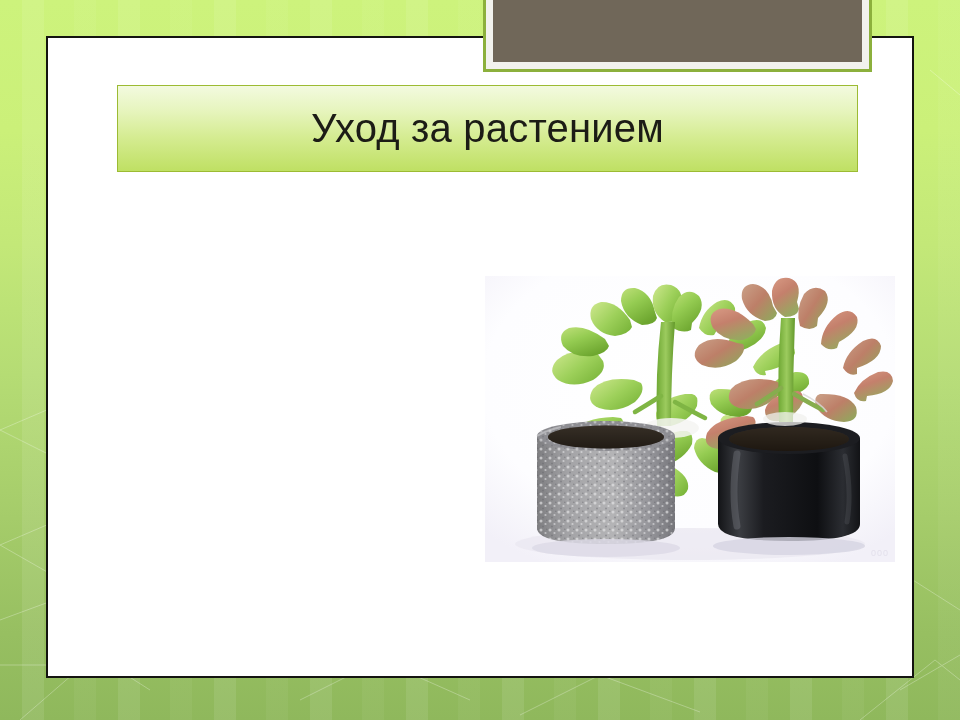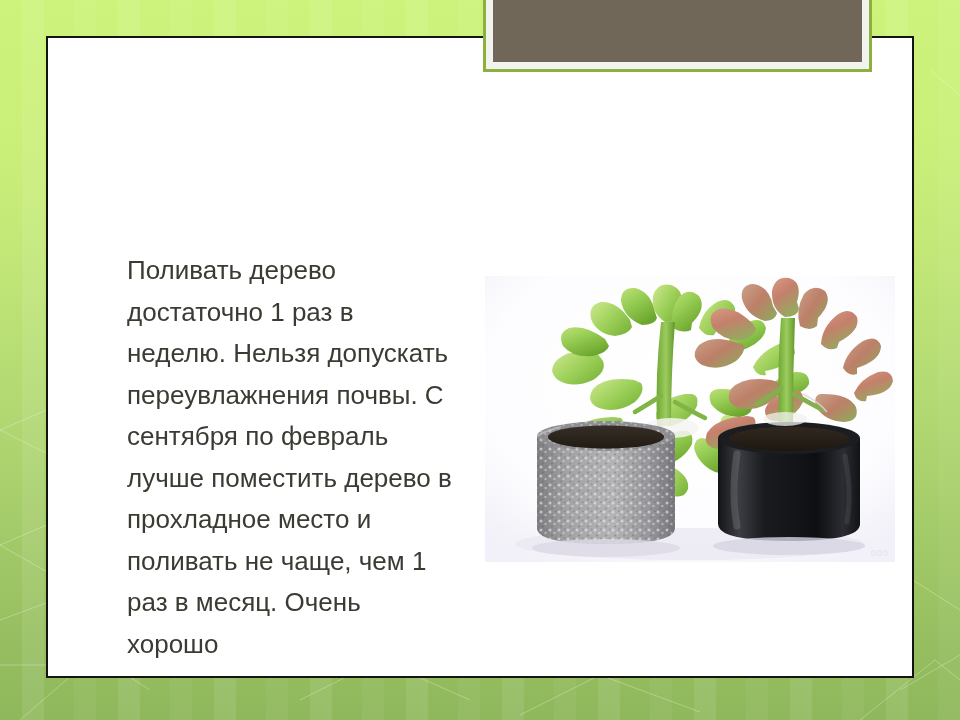--- a/index.html
+++ b/index.html
@@ -128,22 +128,24 @@
       <path d="M520 715 L600 675 L700 712"></path>
     </g>
   </svg>
 
   <div id="slide-frame"></div>
 
   <div id="deco-rect">
     <div id="deco-rect-inner"></div>
   </div>
 
-
-  <div id="body-text">Поливать дерево достаточно 1 раз в неделю. Нельзя допускать переувлажнения почвы. С сентября по февраль лучше поместить дерево в прохладное место и поливать не чаще, чем 1 раз в месяц. Очень хорошо</div>
+  <div id="title-bar">
+    <span id="title-text">Уход за растением</span>
+  </div>
+
 
   <div id="plant-photo">
     <svg viewBox="0 0 410 286" preserveAspectRatio="none">
       <defs>
         <radialGradient id="bgGlow" cx="50%" cy="38%" r="72%">
           <stop offset="0%" stop-color="#ffffff"></stop>
           <stop offset="70%" stop-color="#fdfdff"></stop>
           <stop offset="100%" stop-color="#f2f0f8"></stop>
         </radialGradient>
 

